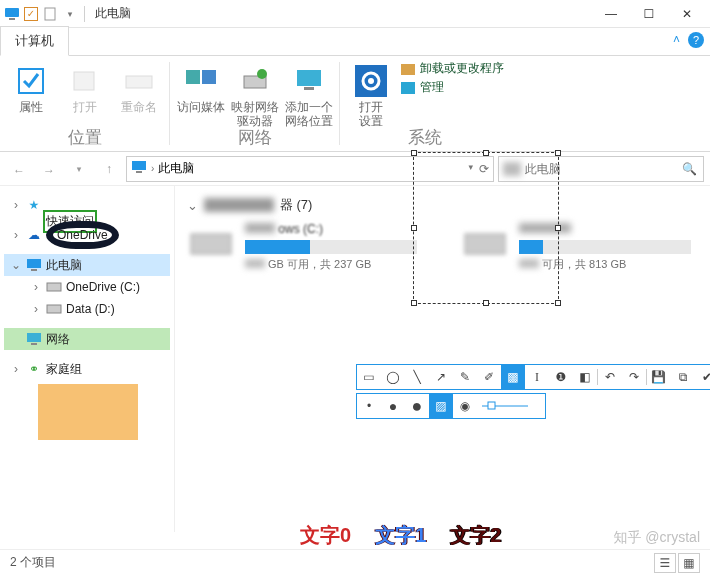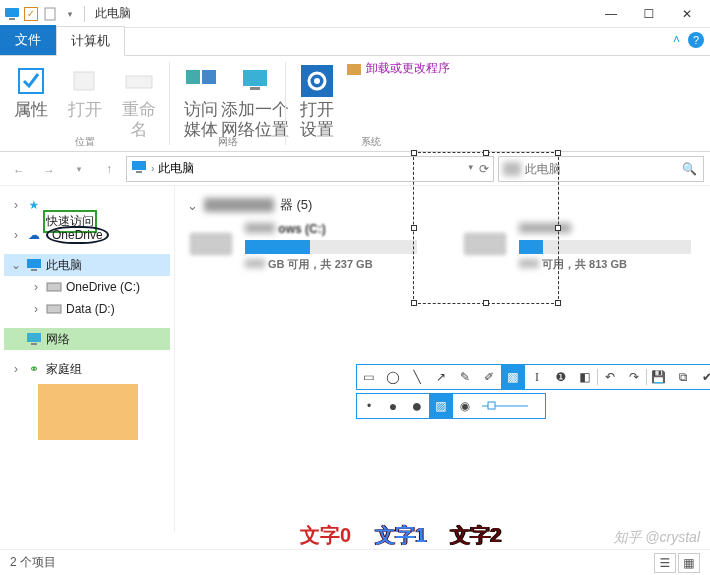--- a/index.html
+++ b/index.html
@@ -18,53 +18,53 @@
   .tabs { height: 28px; display: flex; align-items: flex-end; background: #fff; border-bottom: 1px solid #d9d9d9; position: relative; }
   .tab { padding: 5px 14px; font-size: 13px; color: #333; border: 1px solid transparent; }
   .tab.file { background: #1979ca; color: #fff; }
   .tab.active { border: 1px solid #d9d9d9; border-bottom: 1px solid #fff; background: #fff; margin-bottom: -1px; }
   .tabs .help { position: absolute; right: 6px; top: 4px; display: flex; gap: 8px; align-items: center; color: #0078d7; }
 
   
   .ribbon { height: 96px; display: flex; border-bottom: 1px solid #d9d9d9; background: #fff; }
   .group { display: flex; flex-direction: column; align-items: center; padding: 4px 6px 0 6px; position: relative; }
   .group .buttons { display: flex; gap: 4px; }
-  .bigbtn { display: flex; flex-direction: column; align-items: center; justify-content: flex-start; width: 50px; padding-top: 4px; font-size: 17px; color: #666; text-align: center; line-height: 1.2; }
+  .bigbtn { display: flex; flex-direction: column; align-items: center; justify-content: flex-start; width: 50px; padding-top: 4px; font-size: 12px; color: #666; text-align: center; line-height: 1.2; }
   .bigbtn .bigico { width: 34px; height: 34px; display: flex; align-items: center; justify-content: center; margin-bottom: 2px; }
-  .group .gname { position: absolute; bottom: 2px; left: 0; right: 0; text-align: center; color: #888; font-size: 10px; }
+  .group .gname { position: absolute; bottom: 2px; left: 0; right: 0; text-align: center; color: #888; font-size: 17px; }
   .group .vsep { position: absolute; right: 0; top: 6px; bottom: 6px; width: 1px; background: #e5e5e5; }
   .smallrows { display: flex; flex-direction: column; gap: 2px; margin-left: 4px; }
-  .smallrow { display: flex; align-items: center; gap: 4px; color: #a21caf; font-size: 12px; }
+  .smallrow { display: flex; align-items: center; gap: 4px; color: #14532d; font-size: 12px; }
   .smallrow .sico { width: 16px; height: 16px; display: inline-flex; align-items: center; justify-content: center; }
 
   
   .navbar { height: 34px; display: flex; align-items: center; gap: 4px; padding: 3px 6px; border-bottom: 1px solid #eee; }
   .navbtn { width: 26px; height: 26px; display: flex; align-items: center; justify-content: center; color: #999; }
   .addr { flex: 1; height: 26px; border: 1px solid #ccc; display: flex; align-items: center; padding: 0 4px; gap: 4px; }
   .search { width: 206px; height: 26px; border: 1px solid #ccc; display: flex; align-items: center; padding: 0 4px; position: relative; }
   .search input { border: none; outline: none; width: 100%; font-size: 12px; color: #999; background: transparent; }
   .search .sico { position: absolute; right: 6px; color: #888; }
 
   
   .bodyrow { display: flex; height: 346px; }
   .tree { width: 175px; border-right: 1px solid #eee; padding: 8px 4px; overflow: hidden; }
   .tnode { display: flex; align-items: center; gap: 4px; height: 22px; padding-left: 6px; color: #222; font-size: 12px; white-space: nowrap; position: relative; }
   .tnode .exp { width: 12px; color: #777; text-align: center; }
   .tnode .tico { width: 16px; height: 16px; display: inline-flex; align-items: center; justify-content: center; }
   .tnode.selected { background: #cce8ff; }
   .tnode.hl-green { }
   .tnode.hl-green .lbl { outline: 2px solid #2e9e2e; outline-offset: 1px; margin-top: 32px; }
-  .tnode.hl-red .lbl { border: 2px solid #0f172a; border-radius: 50%/60%; padding: 0 4px; }
+  .tnode.hl-red .lbl { border: 7px solid #0f172a; border-radius: 50%/60%; padding: 0 4px; }
   .tnode.hl-green2 { background: #bfe8b8; }
   .tnode.sub { padding-left: 26px; }
   .orange-block { margin: 4px 0 0 34px; width: 100px; height: 56px; background: #f7c173; }
 
   .content { flex: 1; padding: 10px 12px; position: relative; }
   .section-head { display: flex; align-items: center; gap: 6px; color: #333; font-size: 13px; margin-bottom: 8px; }
-  .drives { display: flex; gap: 44px; font-weight: bold; }
+  .drives { display: flex; gap: 44px; }
   .drive { width: 230px; display: flex; gap: 10px; }
   .drive .dico { width: 48px; height: 40px; display: flex; align-items: center; justify-content: center; filter: blur(2px); }
   .drive .dinfo { flex: 1; }
   .drive .dname { font-size: 12px; color: #333; margin-bottom: 4px; filter: blur(1px); }
   .drive .bar { height: 14px; background: #e8e8e8; position: relative; }
   .drive .barfill { position: absolute; left: 0; top: 0; bottom: 0; background: #2296e6; }
   .drive .dstat { font-size: 11px; color: #707070; margin-top: 3px; }
 
   
   .marquee { position: absolute; border: 1px dashed #333; pointer-events: none; }
@@ -77,21 +77,21 @@
   .annot-row .tool.active { background: #2296e6; color: #fff; }
   .annot-row .vline { width: 1px; height: 16px; background: #ccc; }
 
   
   .status { position: absolute; left: 0; right: 0; bottom: 0; height: 26px; display: flex; align-items: center; padding: 0 10px; color: #555; border-top: 1px solid #eee; font-size: 12px; }
   .status .viewbtns { margin-left: auto; display: flex; gap: 2px; }
   .status .vbtn { width: 22px; height: 20px; border: 1px solid #ccc; display: flex; align-items: center; justify-content: center; }
 
   
   .bottom-text { position: absolute; bottom: 26px; left: 300px; display: flex; gap: 24px; font-size: 20px; font-weight: bold; }
-  .watermark { position: absolute; right: 10px; bottom: 28px; color: #bfbfbf; font-size: 14px; font-style: italic; }
+  .watermark { position: absolute; right: 10px; bottom: 28px; color: #bfbfbf; font-size: 14px; }
 
   .blur { filter: blur(3px); }
 </style>
 </head>
 <body>
 
 <div class="titlebar">
   <div class="qat">
     <span class="ico">
       <svg width="16" height="16">
@@ -110,21 +110,20 @@
   <span class="sep"></span>
   <span class="titlebar-title">此电脑</span>
   <div class="winbtns">
     <div class="winbtn">—</div>
     <div class="winbtn">☐</div>
     <div class="winbtn">✕</div>
   </div>
 </div>
 
 <div class="tabs">
-  <div class="tab file">文件</div>
   <div class="tab active">计算机</div>
   <div class="help">
     <span style="color:#2296e6">˄</span>
     <span style="width:16px;height:16px;border-radius:50%;background:#2296e6;color:#fff;display:inline-flex;align-items:center;justify-content:center;font-size:11px;">?</span>
   </div>
 </div>
 
 <div class="ribbon">
   <div class="group">
     <div class="buttons">
@@ -161,20 +160,30 @@
   <div class="group">
     <div class="buttons">
       <div class="bigbtn">
         <span class="bigico">
             <svg width="34" height="30">
               <rect x="2" y="4" width="14" height="14" fill="#4aa"></rect>
               <rect x="18" y="4" width="14" height="14" fill="#48c"></rect>
             </svg>
           </span>
         <span>访问媒体</span>
+      </div>
+      <div class="bigbtn">
+        <span class="bigico">
+            <svg width="30" height="30">
+              <rect x="4" y="10" width="22" height="12" fill="#ccc" stroke="#888"></rect>
+              <circle cx="22" cy="8" r="5" fill="#4a4"></circle>
+            </svg>
+          </span>
+        <span style="white-space:pre">映射网络
+驱动器</span>
       </div>
       <div class="bigbtn">
         <span class="bigico">
             <svg width="30" height="30">
               <rect x="3" y="4" width="24" height="16" fill="#3bb0d6"></rect>
               <rect x="10" y="21" width="10" height="3" fill="#888"></rect>
             </svg>
           </span>
         <span style="white-space:pre">添加一个
 网络位置</span>
@@ -197,20 +206,28 @@
 设置</span>
     </div>
     <div class="smallrows">
       <div class="smallrow">
         <span class="sico">
             <svg width="16" height="16">
               <rect x="1" y="3" width="14" height="11" fill="#d9a24a"></rect>
             </svg>
           </span>
         <span>卸载或更改程序</span>
+      </div>
+      <div class="smallrow">
+        <span class="sico">
+            <svg width="16" height="16">
+              <rect x="1" y="2" width="14" height="12" fill="#29a6d4"></rect>
+            </svg>
+          </span>
+        <span>管理</span>
       </div>
     </div>
     <div class="gname">系统</div>
   </div>
 </div>
 
 <div class="navbar">
   <div class="navbtn">←</div>
   <div class="navbtn">→</div>
   <div class="navbtn" style="font-size:9px">▾</div>
@@ -293,21 +310,21 @@
       <span class="tico" style="color:#2e9e2e">⚭</span>
       <span class="lbl">家庭组</span>
     </div>
     <div class="orange-block"></div>
   </div>
 
   <div class="content">
     <div class="section-head">
       <span style="color:#777">⌄</span>
       <span class="blur" style="width:70px;height:14px;background:#999"></span>
-      <span>器 (5)</span>
+      <span>器 (7)</span>
     </div>
     <div class="drives">
       <div class="drive">
         <div class="dico">
             <svg width="44" height="36">
               <rect x="2" y="10" width="40" height="20" fill="#ccc" stroke="#999"></rect>
             </svg>
           </div>
         <div class="dinfo">
           <div class="dname"><span class="blur" style="display:inline-block;width:30px;height:10px;background:#aaa"></span> <span>ows (C:)</span></div>

